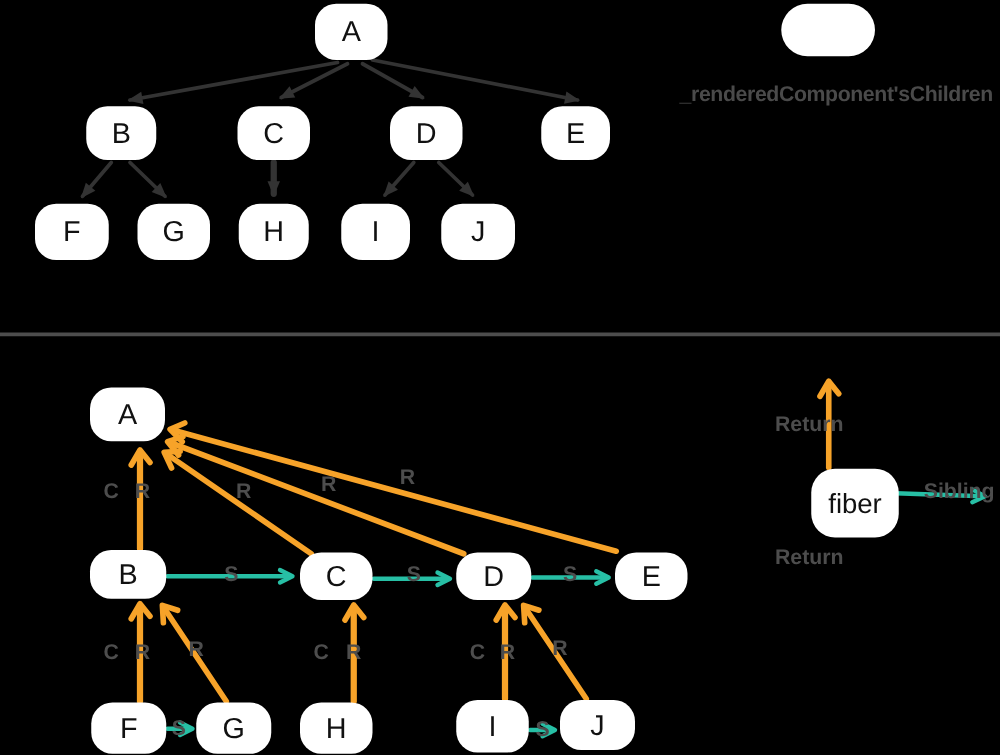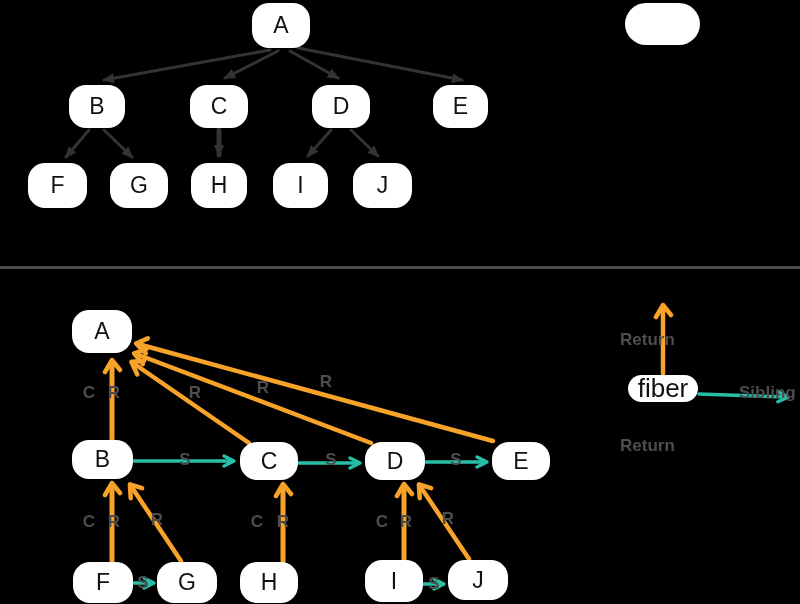--- a/index.html
+++ b/index.html
@@ -88,20 +88,21 @@
   <div class="node" style="left:190px;top:85px;width:58px;height:43px">C</div>
   <div class="node" style="left:312px;top:85px;width:58px;height:43px">D</div>
   <div class="node" style="left:433px;top:85px;width:55px;height:43px">E</div>
   <div class="node" style="left:28px;top:163px;width:59px;height:45px">F</div>
   <div class="node" style="left:110px;top:163px;width:58px;height:45px">G</div>
   <div class="node" style="left:191px;top:163px;width:56px;height:45px">H</div>
   <div class="node" style="left:273px;top:163px;width:55px;height:45px">I</div>
   <div class="node" style="left:353px;top:163px;width:59px;height:45px">J</div>
 
   <div class="node" style="left:625px;top:3px;width:75px;height:42px;border-radius:21px"></div>
+  <div class="caption">_renderedComponent'sChildren</div>
 
   <div class="divider"></div>
 
   <div class="node" style="left:72px;top:310px;width:60px;height:43px">A</div>
   <div class="node" style="left:72px;top:440px;width:61px;height:39px">B</div>
   <div class="node" style="left:240px;top:442px;width:58px;height:38px">C</div>
   <div class="node" style="left:365px;top:442px;width:60px;height:38px">D</div>
   <div class="node" style="left:492px;top:442px;width:58px;height:38px">E</div>
   <div class="node" style="left:73px;top:562px;width:60px;height:41px">F</div>
   <div class="node" style="left:157px;top:562px;width:60px;height:41px">G</div>
@@ -126,18 +127,18 @@
   <div class="lbl" style="left:370px;top:513px">C</div>
   <div class="lbl" style="left:394px;top:513px">R</div>
   <div class="lbl" style="left:436px;top:510px">R</div>
 
   <div class="lbl" style="left:173px;top:451px">S</div>
   <div class="lbl" style="left:319px;top:451px">S</div>
   <div class="lbl" style="left:444px;top:451px">S</div>
   <div class="lbl" style="left:131px;top:574px">S</div>
   <div class="lbl" style="left:422px;top:575px">S</div>
 
-  <div class="node" style="left:628px;top:375px;width:70px;height:27px;border-radius:19px;font-size:26px">fiber</div>
+  <div class="node" style="left:649px;top:375px;width:70px;height:55px;border-radius:19px;font-size:22px">fiber</div>
   <div class="legendlbl" style="left:620px;top:331px">Return</div>
   <div class="legendlbl" style="left:739px;top:384px">Sibling</div>
   <div class="legendlbl" style="left:620px;top:437px">Return</div>
 
 </div>
 
 </body></html>

